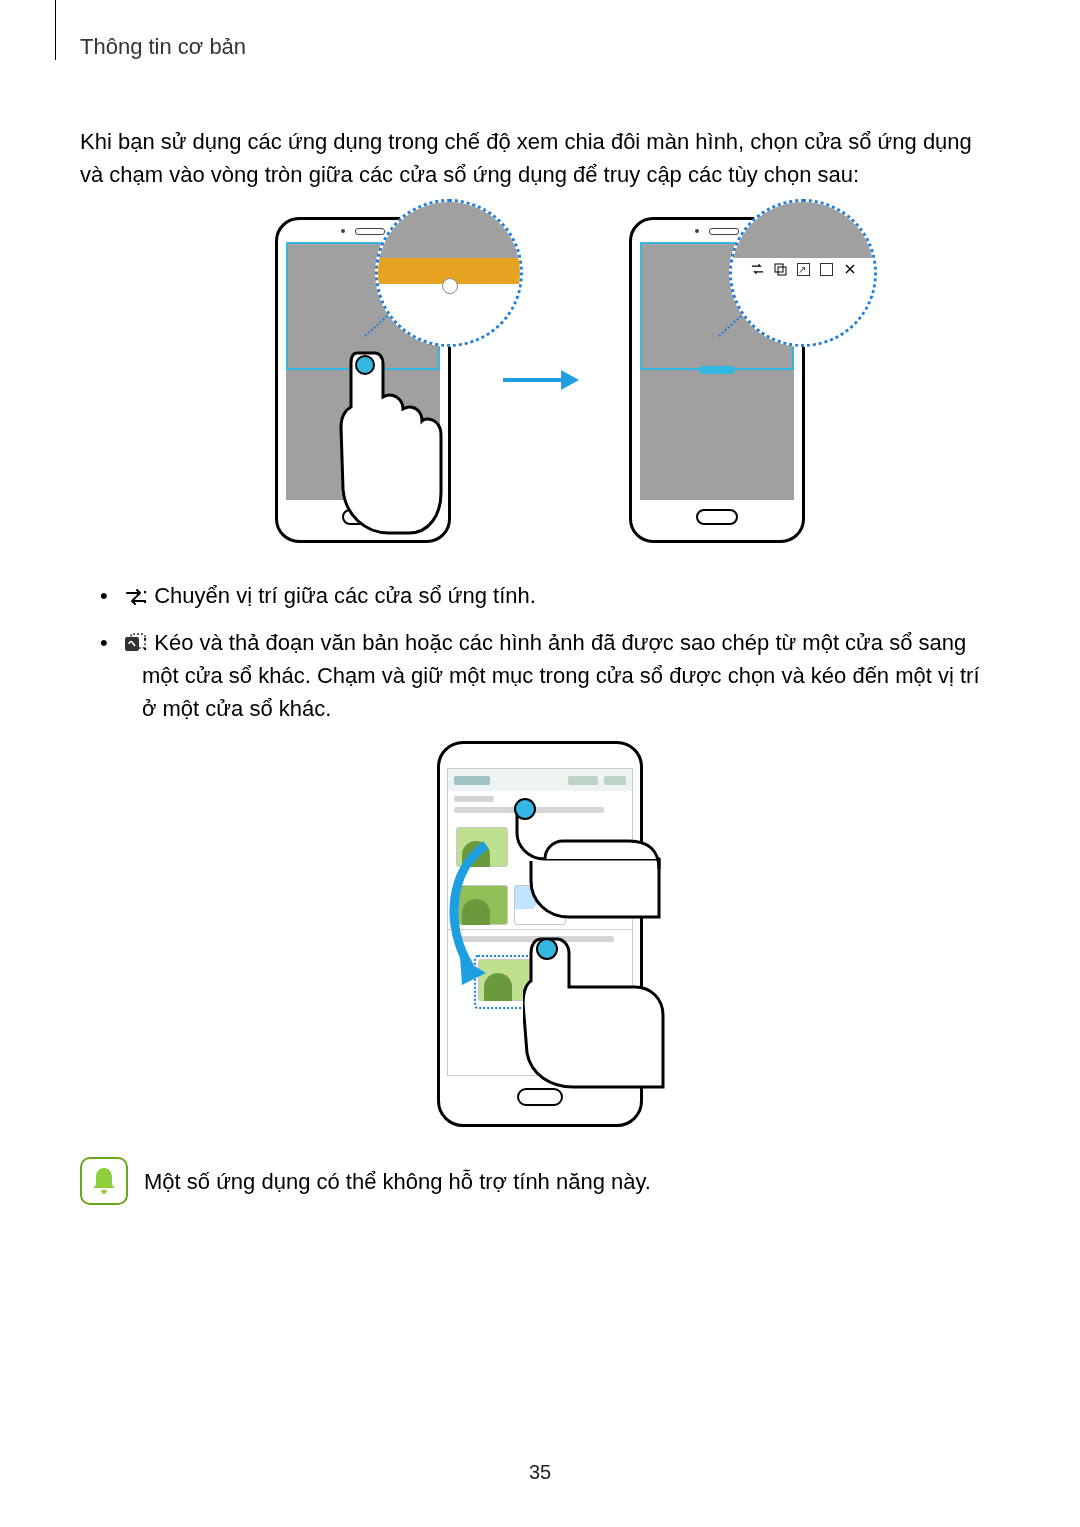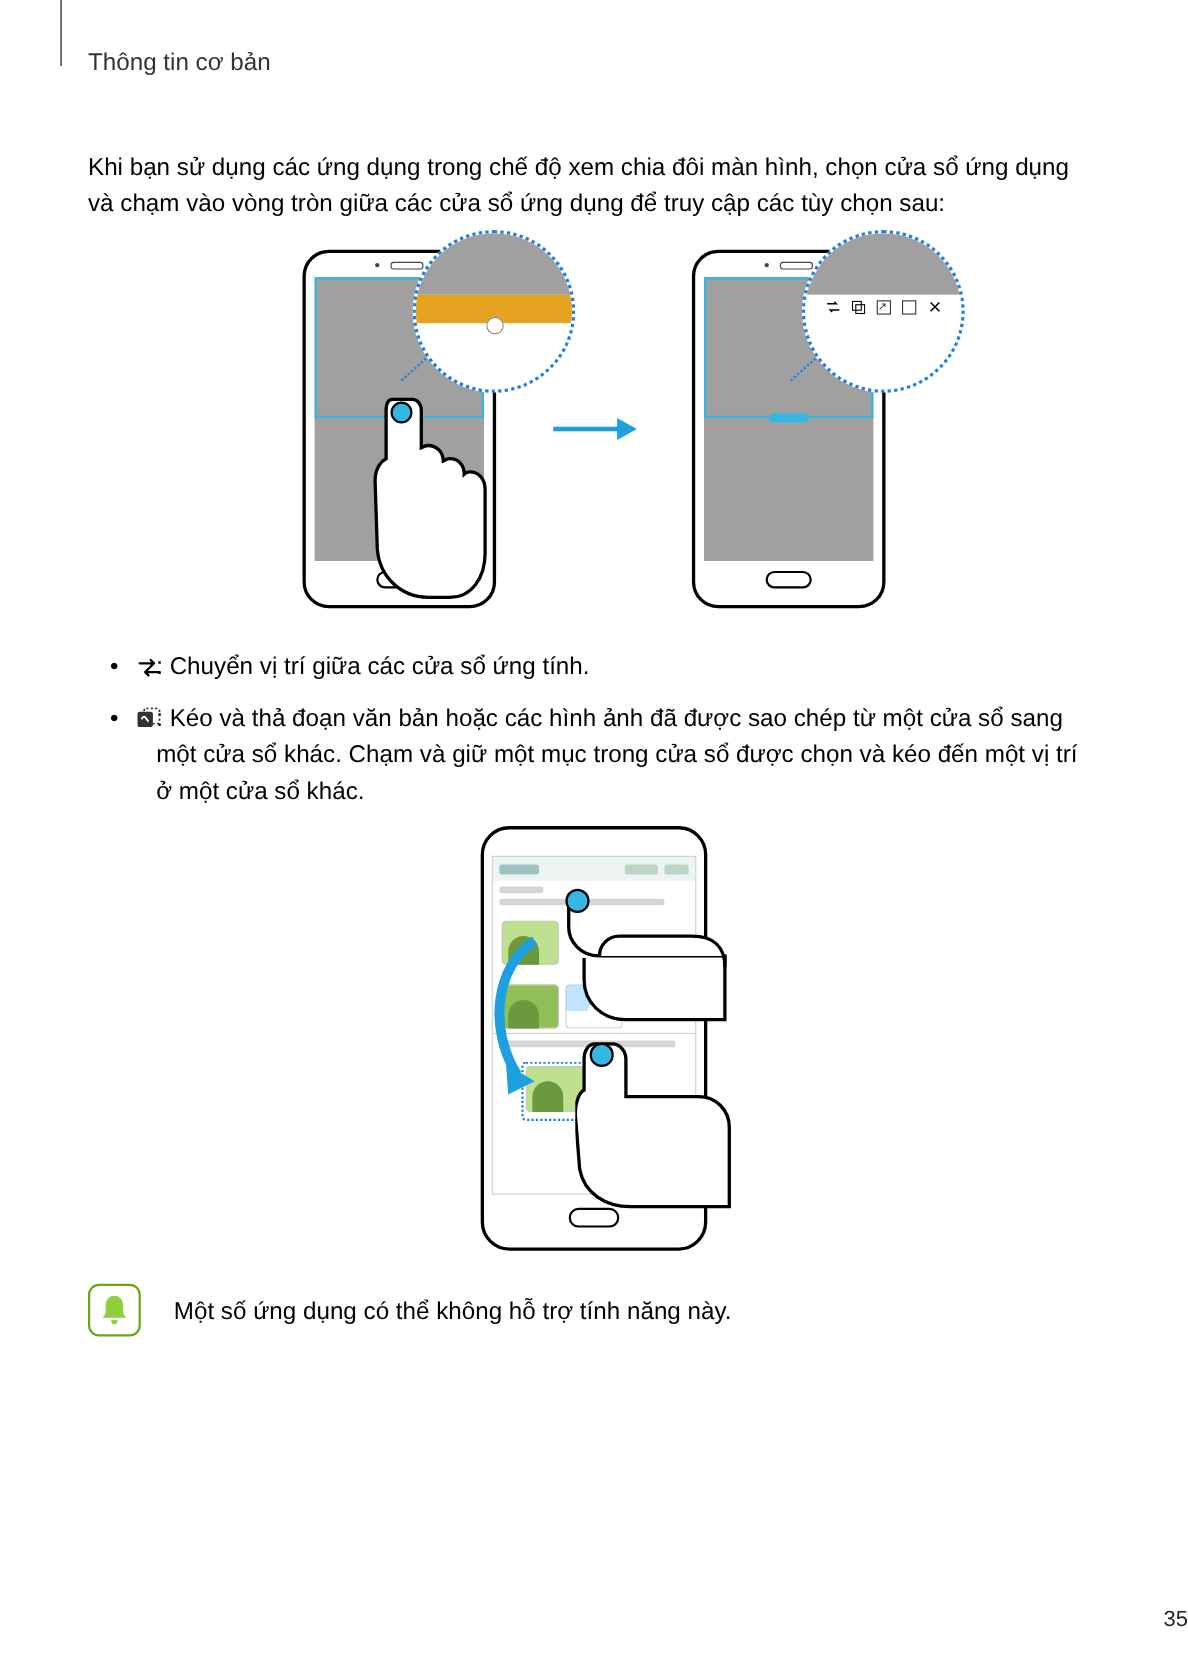--- a/index.html
+++ b/index.html
@@ -22,21 +22,20 @@
     position: absolute;
     top: 0;
     left: 55px;
     width: 0;
     height: 60px;
     border-left: 1.5px solid #000;
   }
   .breadcrumb {
     font-size: 22px;
     color: #333;
-    margin-top: 10px;
     margin-bottom: 62px;
   }
   h2.section-title {
     font-size: 28px;
     font-weight: 700;
     margin: 0 0 14px 0;
   }
   p.intro {
     margin: 0 0 20px 0;
   }
@@ -125,28 +124,28 @@
   .sc-head .r { width:46px; height:9px; background:#bcd4c6; border-radius:2px; }
   .sc-line    { height:6px; margin:5px 6px; background:#d5d5d5; border-radius:2px; }
   .sc-line.s  { width:40px; }
   .thumb      { width:52px; height:40px; border-radius:4px; position:absolute; box-shadow:0 0 0 1px #c7c7c7 inset; background:#bfe08e; overflow:hidden; }
   .thumb:after{ content:""; position:absolute; left:6px; top:14px; width:28px; height:28px; background:#6b9a3e; border-radius:50% 50% 0 0; }
   .thumb.sky  { background:linear-gradient(#bfe4ff 60%, #fff 0); }
   .thumb.sky:after{ background:#fff; left:20px; top:18px; width:24px; height:14px; border-radius:8px; }
   .drop-target{ position:absolute; border:2px dotted #1e7fe0; border-radius:4px; }
   .big-arrow  { position:absolute; }
   
-  .note { display:flex; align-items:flex-start; gap:30px; margin-top:10px; }
+  .note { display:flex; align-items:flex-start; gap:16px; margin-top:10px; }
   .note-icon { width:44px; height:44px; border:2px solid #6aa717; border-radius:10px; display:flex; align-items:center; justify-content:center; flex:0 0 44px; }
   .note-icon svg{ display:block; }
   .note-text { padding-top:8px; }
   .page-number {
     position:absolute;
     bottom:40px; left:0; right:0;
-    text-align:right;
+    text-align:center;
     font-size:20px;
     color:#222;
   }
 </style>
 </head>
 <body>
 
 <div class="page">
   <div class="vline"></div>
 

